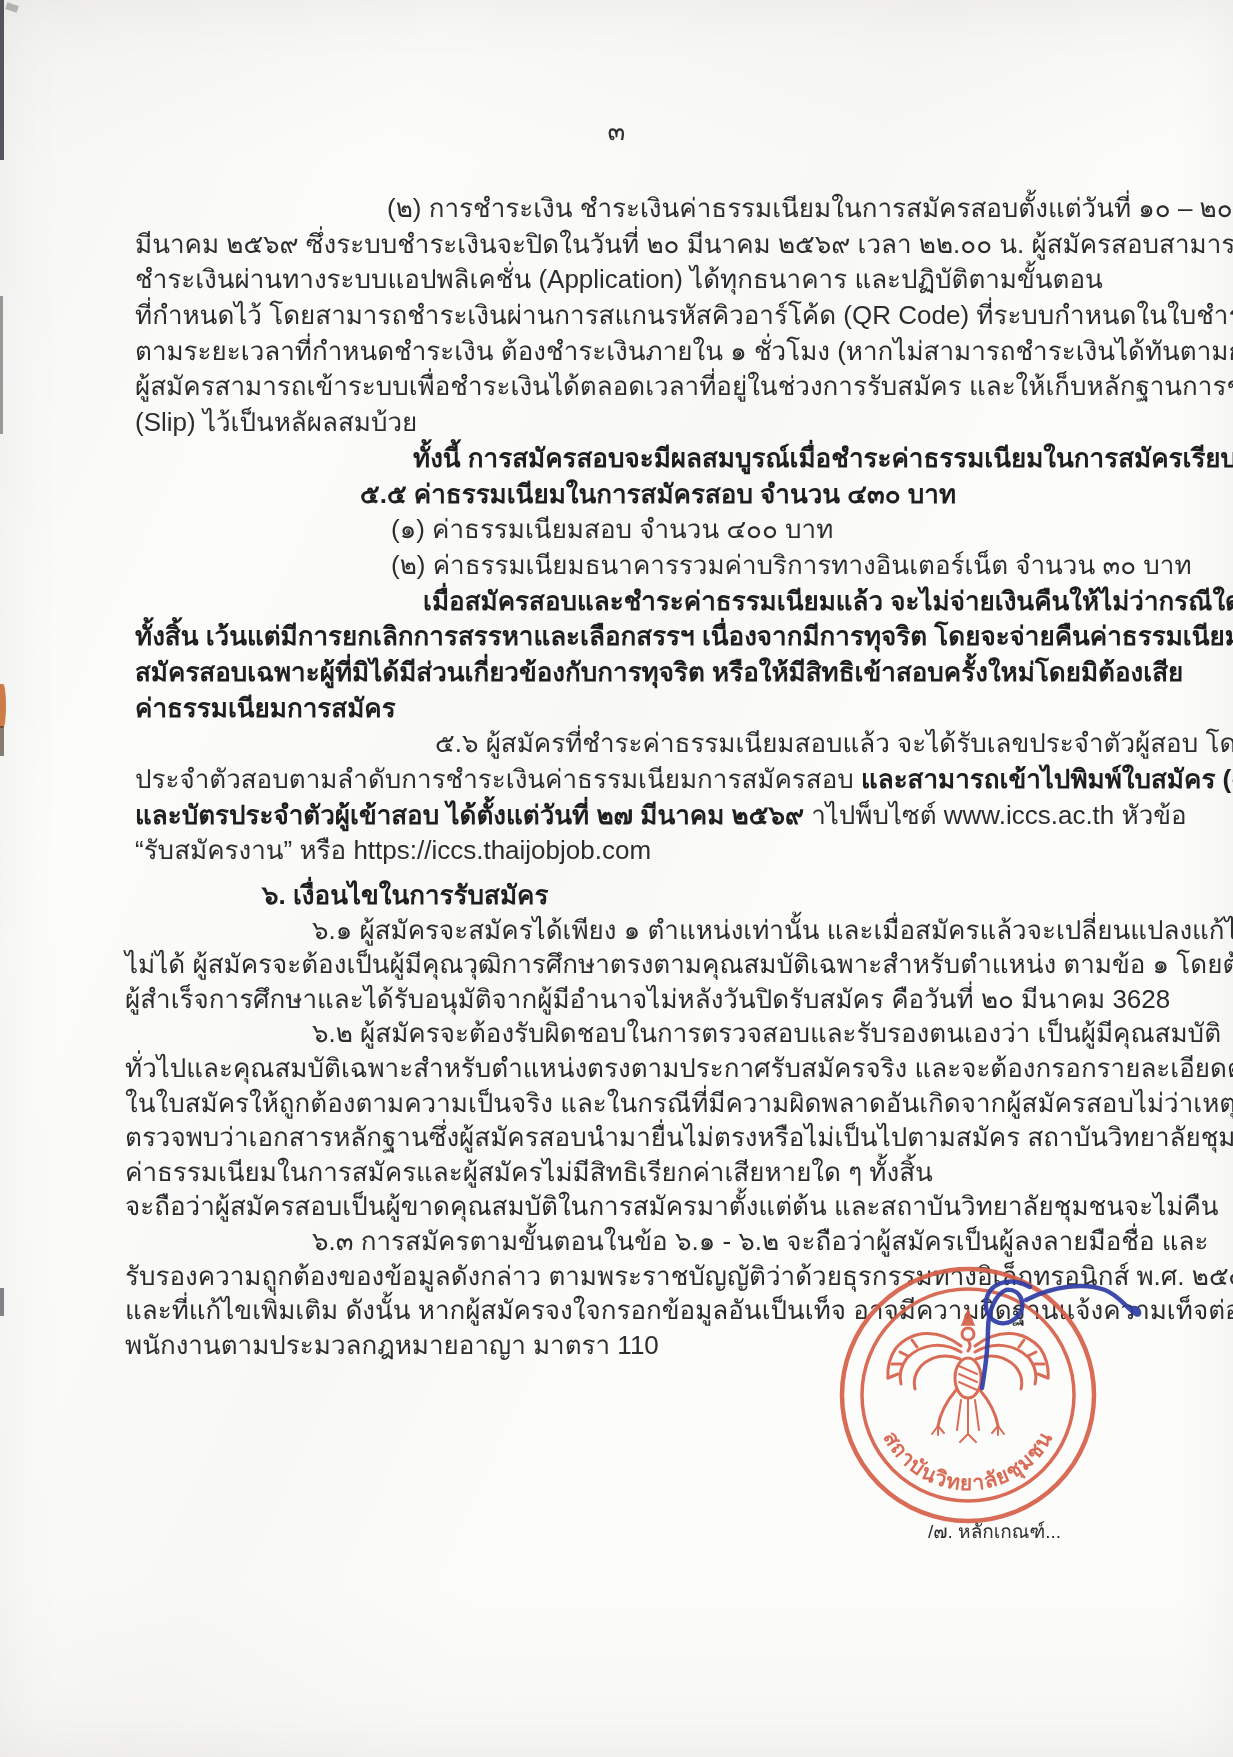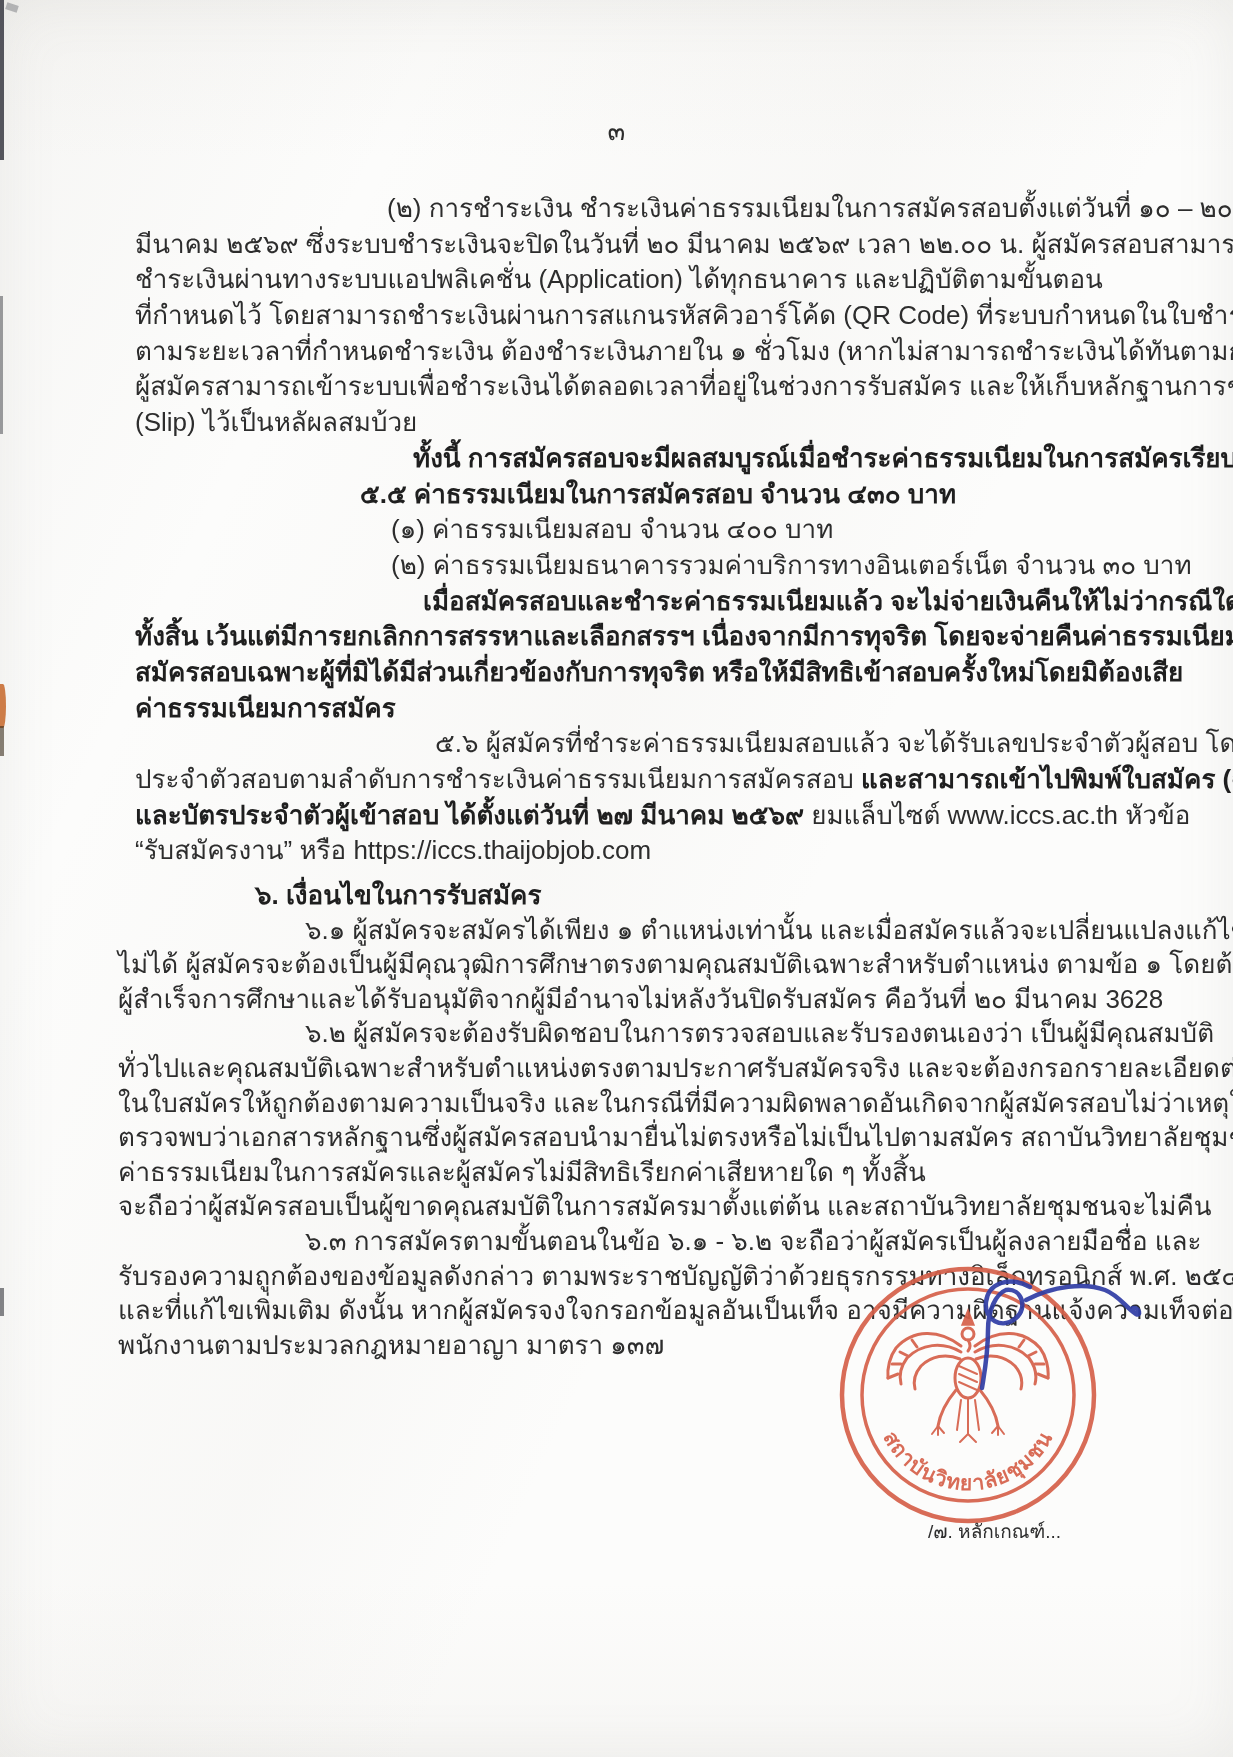--- a/index.html
+++ b/index.html
@@ -17,21 +17,21 @@
   .streak1{position:absolute;left:0;top:0;width:100%;height:100%;pointer-events:none;
     background:linear-gradient(115deg, rgba(190,186,178,0.10) 0%, rgba(255,255,255,0) 22%, rgba(205,200,192,0.08) 46%, rgba(255,255,255,0) 60%);}
   .streak2{position:absolute;left:0;top:0;width:100%;height:100%;pointer-events:none;
     background:linear-gradient(180deg, rgba(210,206,198,0.10) 0%, rgba(255,255,255,0) 9%, rgba(255,255,255,0) 90%, rgba(205,200,192,0.10) 100%);}
   .page-number{
     position:absolute;left:0;top:110px;width:1233px;
     text-align:center;font-size:26px;
   }
   .blockA{position:absolute;left:135px;top:183px;width:1010px;font-size:26px;margin-top:8px;}
   .blockA .ln{height:35.7px;line-height:35.7px;white-space:nowrap;}
-  .blockB{position:absolute;left:118px;top:878px;width:1010px;font-size:26px;}
+  .blockB{position:absolute;left:125px;top:878px;width:1010px;font-size:26px;}
   .blockB .ln{height:34.6px;line-height:34.6px;white-space:nowrap;}
   .b{font-weight:700;color:#1f1f1f;}
   .i234{padding-left:252px;} 
   .i278{padding-left:278px;} 
   .i225{padding-left:225px;} 
   .i258{padding-left:256px;} 
   .i288{padding-left:288px;} 
   .i300{padding-left:300px;} 
   .i137{padding-left:137px;} 
   .i187{padding-left:187px;} 
@@ -69,39 +69,39 @@
     <div class="ln i278 b">ทั้งนี้ การสมัครสอบจะมีผลสมบูรณ์เมื่อชำระค่าธรรมเนียมในการสมัครเรียบร้อยแล้ว</div>
     <div class="ln i225 b">๕.๕ ค่าธรรมเนียมในการสมัครสอบ จำนวน ๔๓๐ บาท</div>
     <div class="ln i258">(๑) ค่าธรรมเนียมสอบ จำนวน ๔๐๐ บาท</div>
     <div class="ln i258">(๒) ค่าธรรมเนียมธนาคารรวมค่าบริการทางอินเตอร์เน็ต จำนวน ๓๐ บาท</div>
     <div class="ln i288 b">เมื่อสมัครสอบและชำระค่าธรรมเนียมแล้ว จะไม่จ่ายเงินคืนให้ไม่ว่ากรณีใด ๆ</div>
     <div class="ln b">ทั้งสิ้น เว้นแต่มีการยกเลิกการสรรหาและเลือกสรรฯ เนื่องจากมีการทุจริต โดยจะจ่ายคืนค่าธรรมเนียม</div>
     <div class="ln b">สมัครสอบเฉพาะผู้ที่มิได้มีส่วนเกี่ยวข้องกับการทุจริต หรือให้มีสิทธิเข้าสอบครั้งใหม่โดยมิต้องเสีย</div>
     <div class="ln b">ค่าธรรมเนียมการสมัคร</div>
     <div class="ln i300">๕.๖ ผู้สมัครที่ชำระค่าธรรมเนียมสอบแล้ว จะได้รับเลขประจำตัวผู้สอบ โดยจะกำหนดเลข</div>
     <div class="ln"><span>ประจำตัวสอบตามลำดับการชำระเงินค่าธรรมเนียมการสมัครสอบ </span><span class="b">และสามารถเข้าไปพิมพ์ใบสมัคร (ฉบับจริง)</span></div>
-    <div class="ln"><span class="b">และบัตรประจำตัวผู้เข้าสอบ ได้ตั้งแต่วันที่ ๒๗ มีนาคม ๒๕๖๙ </span><span>ยมแล็บไซต์ www.iccs.ac.th หัวข้อ</span></div>
+    <div class="ln"><span class="b">และบัตรประจำตัวผู้เข้าสอบ ได้ตั้งแต่วันที่ ๒๗ มีนาคม ๒๕๖๙ </span><span>าไปพ็บไซต์ www.iccs.ac.th หัวข้อ</span></div>
     <div class="ln">“รับสมัครงาน” หรือ https://iccs.thaijobjob.com</div>
   </div>
 
   <div class="blockB">
     <div class="ln i137 b">๖. เงื่อนไขในการรับสมัคร</div>
     <div class="ln i187">๖.๑ ผู้สมัครจะสมัครได้เพียง ๑ ตำแหน่งเท่านั้น และเมื่อสมัครแล้วจะเปลี่ยนแปลงแก้ไข</div>
     <div class="ln">ไม่ได้ ผู้สมัครจะต้องเป็นผู้มีคุณวุฒิการศึกษาตรงตามคุณสมบัติเฉพาะสำหรับตำแหน่ง ตามข้อ ๑ โดยต้องเป็น</div>
     <div class="ln">ผู้สำเร็จการศึกษาและได้รับอนุมัติจากผู้มีอำนาจไม่หลังวันปิดรับสมัคร คือวันที่ ๒๐ มีนาคม 3628</div>
     <div class="ln i187">๖.๒ ผู้สมัครจะต้องรับผิดชอบในการตรวจสอบและรับรองตนเองว่า เป็นผู้มีคุณสมบัติ</div>
     <div class="ln">ทั่วไปและคุณสมบัติเฉพาะสำหรับตำแหน่งตรงตามประกาศรับสมัครจริง และจะต้องกรอกรายละเอียดต่าง ๆ</div>
     <div class="ln">ในใบสมัครให้ถูกต้องตามความเป็นจริง และในกรณีที่มีความผิดพลาดอันเกิดจากผู้สมัครสอบไม่ว่าเหตุใด หรือ</div>
     <div class="ln">ตรวจพบว่าเอกสารหลักฐานซึ่งผู้สมัครสอบนำมายื่นไม่ตรงหรือไม่เป็นไปตามสมัคร สถาบันวิทยาลัยชุมชน</div>
     <div class="ln">ค่าธรรมเนียมในการสมัครและผู้สมัครไม่มีสิทธิเรียกค่าเสียหายใด ๆ ทั้งสิ้น</div>
     <div class="ln">จะถือว่าผู้สมัครสอบเป็นผู้ขาดคุณสมบัติในการสมัครมาตั้งแต่ต้น และสถาบันวิทยาลัยชุมชนจะไม่คืน</div>
     <div class="ln i187">๖.๓ การสมัครตามขั้นตอนในข้อ ๖.๑ - ๖.๒ จะถือว่าผู้สมัครเป็นผู้ลงลายมือชื่อ และ</div>
     <div class="ln">รับรองความถูกต้องของข้อมูลดังกล่าว ตามพระราชบัญญัติว่าด้วยธุรกรรมทางอิเล็กทรอนิกส์ พ.ศ. ๒๕๔๔</div>
     <div class="ln">และที่แก้ไขเพิ่มเติม ดังนั้น หากผู้สมัครจงใจกรอกข้อมูลอันเป็นเท็จ อาจมีความผิดฐานแจ้งความเท็จต่อเจ้า</div>
-    <div class="ln">พนักงานตามประมวลกฎหมายอาญา มาตรา ๑๓๗</div>
+    <div class="ln">พนักงานตามประมวลกฎหมายอาญา มาตรา 110</div>
   </div>
 
   <div class="seal-wrap">
     <svg width="270" height="270" viewBox="0 0 270 270">
       <g stroke="#d6604a" fill="none">
         <circle cx="135" cy="135" r="126" stroke-width="4.5"></circle>
         <circle cx="135" cy="135" r="106" stroke-width="3.5"></circle>
       </g>
       <g stroke="#d6604a" fill="none" stroke-width="3" stroke-linecap="round">
         <path d="M135,50 l-6,15 h12 z" fill="#d6604a" stroke-width="1.5"></path>

